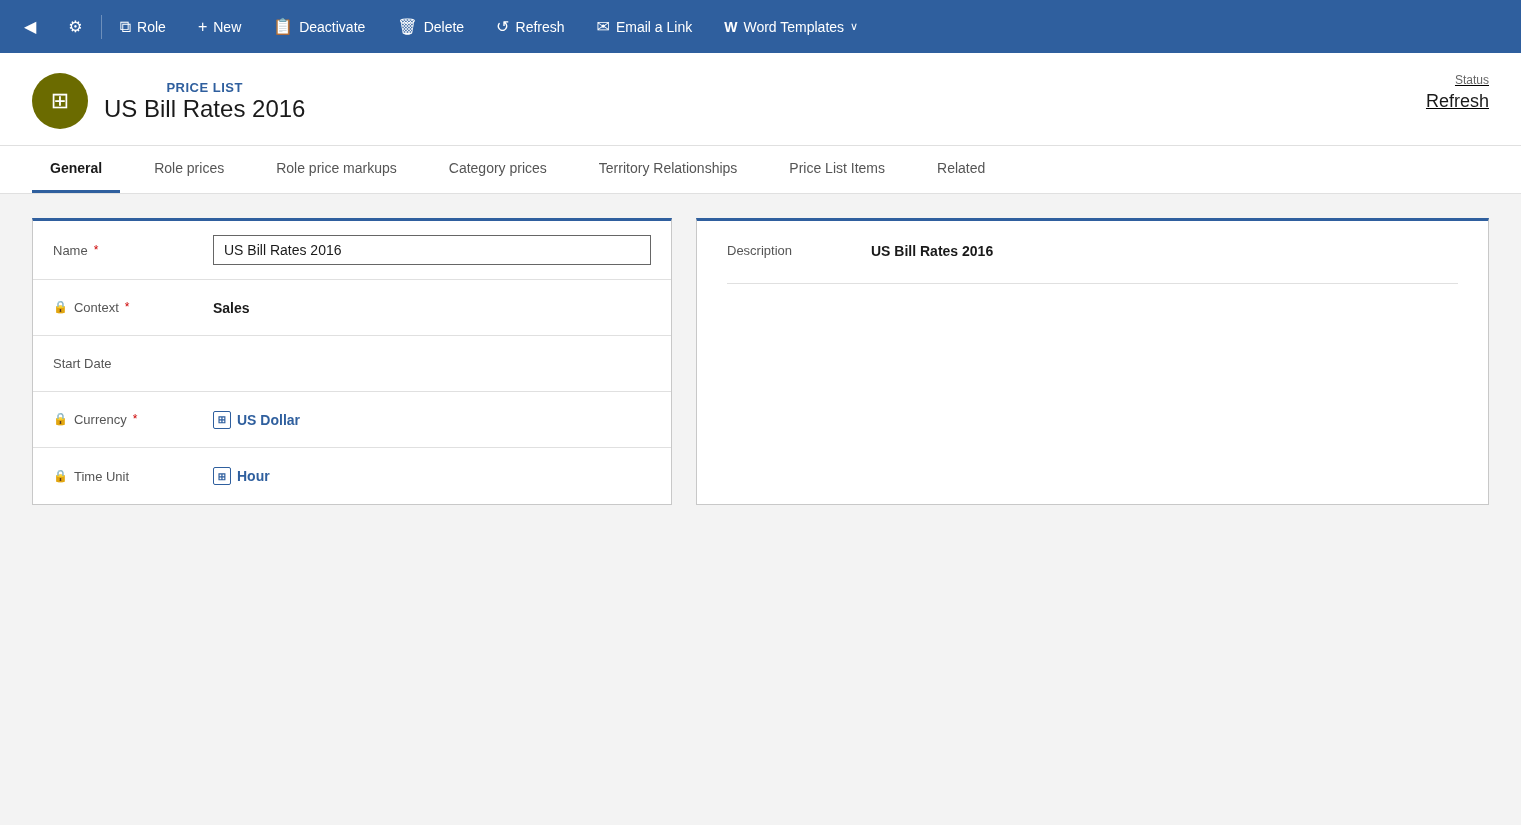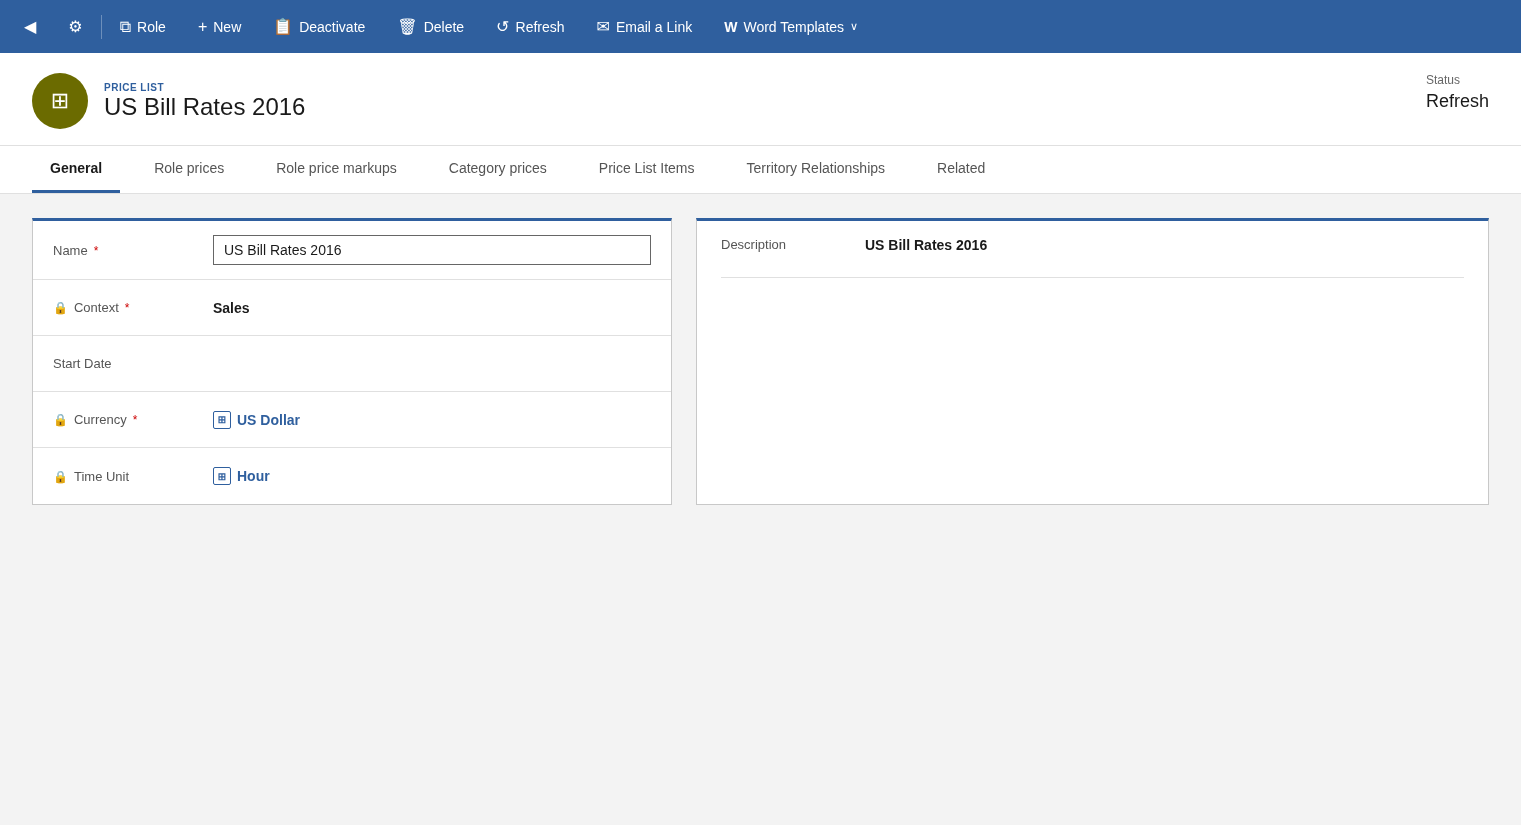--- a/index.html
+++ b/index.html
@@ -50,33 +50,36 @@
       background: #6b6b00;
       border-radius: 50%;
       display: flex;
       align-items: center;
       justify-content: center;
       color: #fff;
       font-size: 22px;
     }
     .entity-info {}
     .entity-type {
-      font-size: 10px;
+      font-size: 13px;
       color: #2f5f9e;
       font-weight: 600;
       letter-spacing: 0.5px;
       text-transform: uppercase;
       margin-bottom: 0;
+      text-align: center;
     }
     .entity-name {
       font-size: 24px;
       color: #1a1a1a;
       font-weight: 400;
     }
     .header-right {
+      text-align: right;
+      text-decoration: underline;
     }
     .status-label {
       font-size: 12px;
       color: #666;
       margin-bottom: 4px;
     }
     .status-value {
       font-size: 18px;
       color: #1a1a1a;
       font-weight: 400;
@@ -125,21 +128,21 @@
       padding: 14px 20px;
       border-bottom: 1px solid #e0e0e0;
       min-height: 56px;
     }
     .form-row:last-child { border-bottom: none; }
     .form-label {
       flex: 0 0 160px;
       font-size: 13px;
       color: #555;
       display: flex;
-      align-items: flex-end;
+      align-items: flex-start;
       gap: 6px;
     }
     .form-label .required { color: #c00; font-size: 12px; }
     .form-label .lock-icon { color: #999; font-size: 12px; }
     .form-value {
       flex: 1;
       font-size: 14px;
       color: #1a1a1a;
       font-weight: 600;
     }
@@ -159,21 +162,21 @@
       outline: none;
       font-family: inherit;
     }
 
     
     .desc-panel {
       background: #fff;
       border: 1px solid #c8c8c8;
       border-top: 3px solid #2f5f9e;
       flex: 1;
-      padding: 0;
+      padding: 6px;
     }
     .desc-row {
       display: flex;
       padding: 16px 24px;
       gap: 24px;
     }
     .desc-label {
       flex: 0 0 120px;
       font-size: 13px;
       color: #555;
@@ -259,22 +262,22 @@
     <div class="status-label">Status</div>
     <div class="status-value">Refresh</div>
   </div>
 </div>
 
 <div class="tabs-container">
   <div class="tab active">General</div>
   <div class="tab">Role prices</div>
   <div class="tab">Role price markups</div>
   <div class="tab">Category prices</div>
+  <div class="tab">Territory Relationships</div>
   <div class="tab">Price List Items</div>
-  <div class="tab">Territory Relationships</div>
   <div class="tab">Related</div>
 </div>
 
 <div class="main-content">
 
   <div class="form-panel">
 
     <div class="form-row">
       <div class="form-label">
         <span>Name</span>

